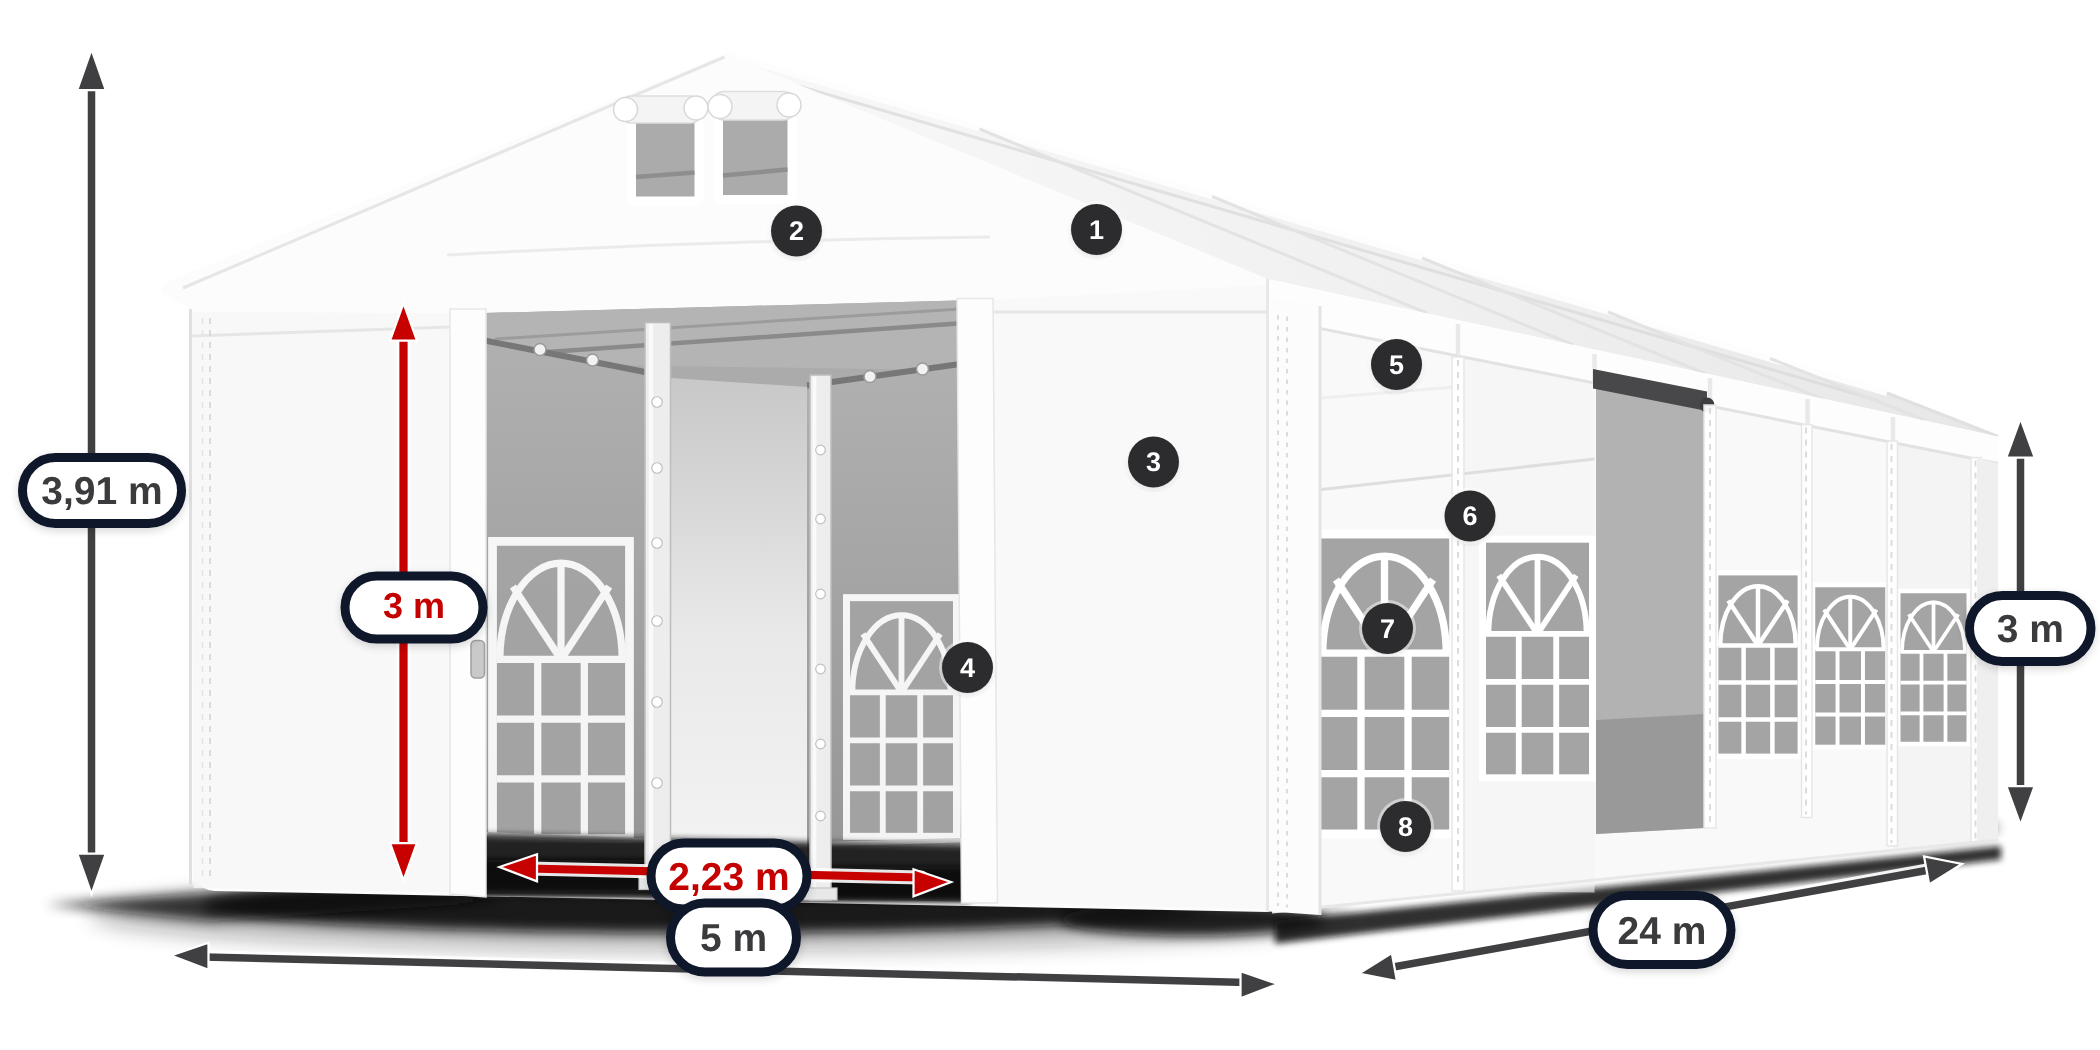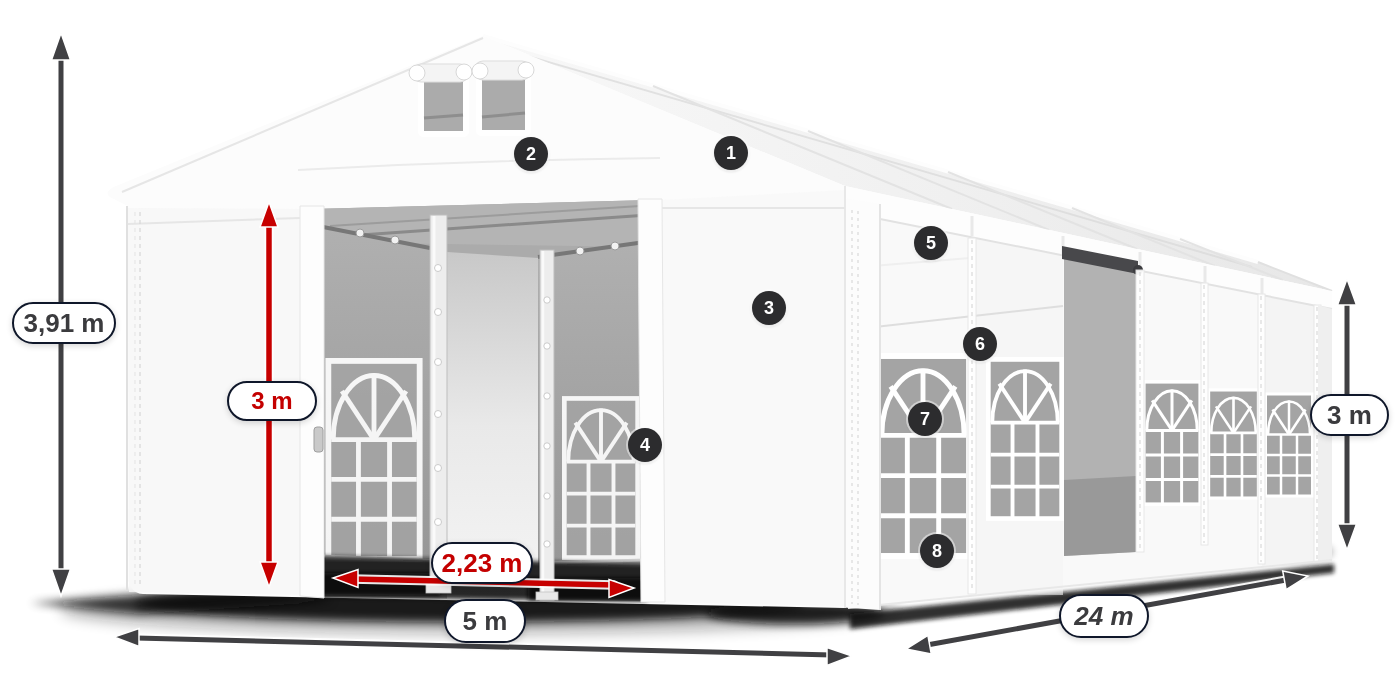--- a/index.html
+++ b/index.html
@@ -4,21 +4,21 @@
 <style>
   html,body{margin:0;padding:0;}
   body{
     width:1400px;height:700px;position:relative;overflow:hidden;
     background:#ffffff;
     font-family:"Liberation Sans",sans-serif;
   }
   #scene{position:absolute;left:0;top:0;width:1400px;height:700px;}
   .pill{
     position:absolute;display:flex;align-items:center;justify-content:center;
-    background:#ffffff;border:2px solid #0f172a;border-radius:999px;
+    background:#ffffff;border:6px solid #0f172a;border-radius:999px;
     box-shadow:0 2px 6px rgba(0,0,0,.16);
     font-weight:700;font-size:26px;line-height:1;color:#3b3b3e;
     letter-spacing:0;white-space:nowrap;z-index:30;
   }
   .pill.red{color:#c40000;}
   .badge{
     position:absolute;width:34px;height:34px;border-radius:50%;
     background:#2c2c2e;color:#ffffff;display:flex;align-items:center;justify-content:center;
     font-weight:700;font-size:18px;line-height:1;
     box-shadow:0 0 0 2px rgba(255,255,255,.5),0 1px 3px rgba(0,0,0,.25);
@@ -270,23 +270,23 @@
       <line x1="1347" y1="298" x2="1347" y2="531" stroke="#ffffff" stroke-width="9" opacity="0.9"></line>
       <line x1="1347" y1="298" x2="1347" y2="531" stroke="#404043" stroke-width="5"></line>
       <polygon points="1347,279 1337.5,305 1356.5,305" fill="#404043" stroke="#ffffff" stroke-width="1.5"></polygon>
       <polygon points="1347,550 1337.5,524 1356.5,524" fill="#404043" stroke="#ffffff" stroke-width="1.5"></polygon>
     </g>
   </g>
 </svg>
 
 <div class="pill" style="left:12px;top:302px;width:100px;height:38px;">3,91 m</div>
 <div class="pill red" style="left:227px;top:381px;width:86px;height:36px;font-size:24px;">3 m</div>
-<div class="pill red" style="left:431px;top:542px;width:98px;height:38px;text-align:center;">2,23 m</div>
+<div class="pill red" style="left:431px;top:559px;width:98px;height:38px;text-align:center;">2,23 m</div>
 <div class="pill" style="left:444px;top:599px;width:78px;height:40px;">5 m</div>
-<div class="pill" style="left:1059px;top:594px;width:86px;height:40px;font-style:italic;">24 m</div>
+<div class="pill" style="left:1059px;top:594px;width:86px;height:40px;">24 m</div>
 <div class="pill" style="left:1310px;top:394px;width:75px;height:38px;">3 m</div>
 
 <div class="badge" style="left:714px;top:136px;">1</div>
 <div class="badge" style="left:514px;top:137px;">2</div>
 <div class="badge" style="left:752px;top:291px;">3</div>
 <div class="badge" style="left:628px;top:428px;">4</div>
 <div class="badge" style="left:914px;top:226px;">5</div>
 <div class="badge" style="left:963px;top:327px;">6</div>
 <div class="badge" style="left:908px;top:402px;">7</div>
 <div class="badge" style="left:920px;top:534px;">8</div>

